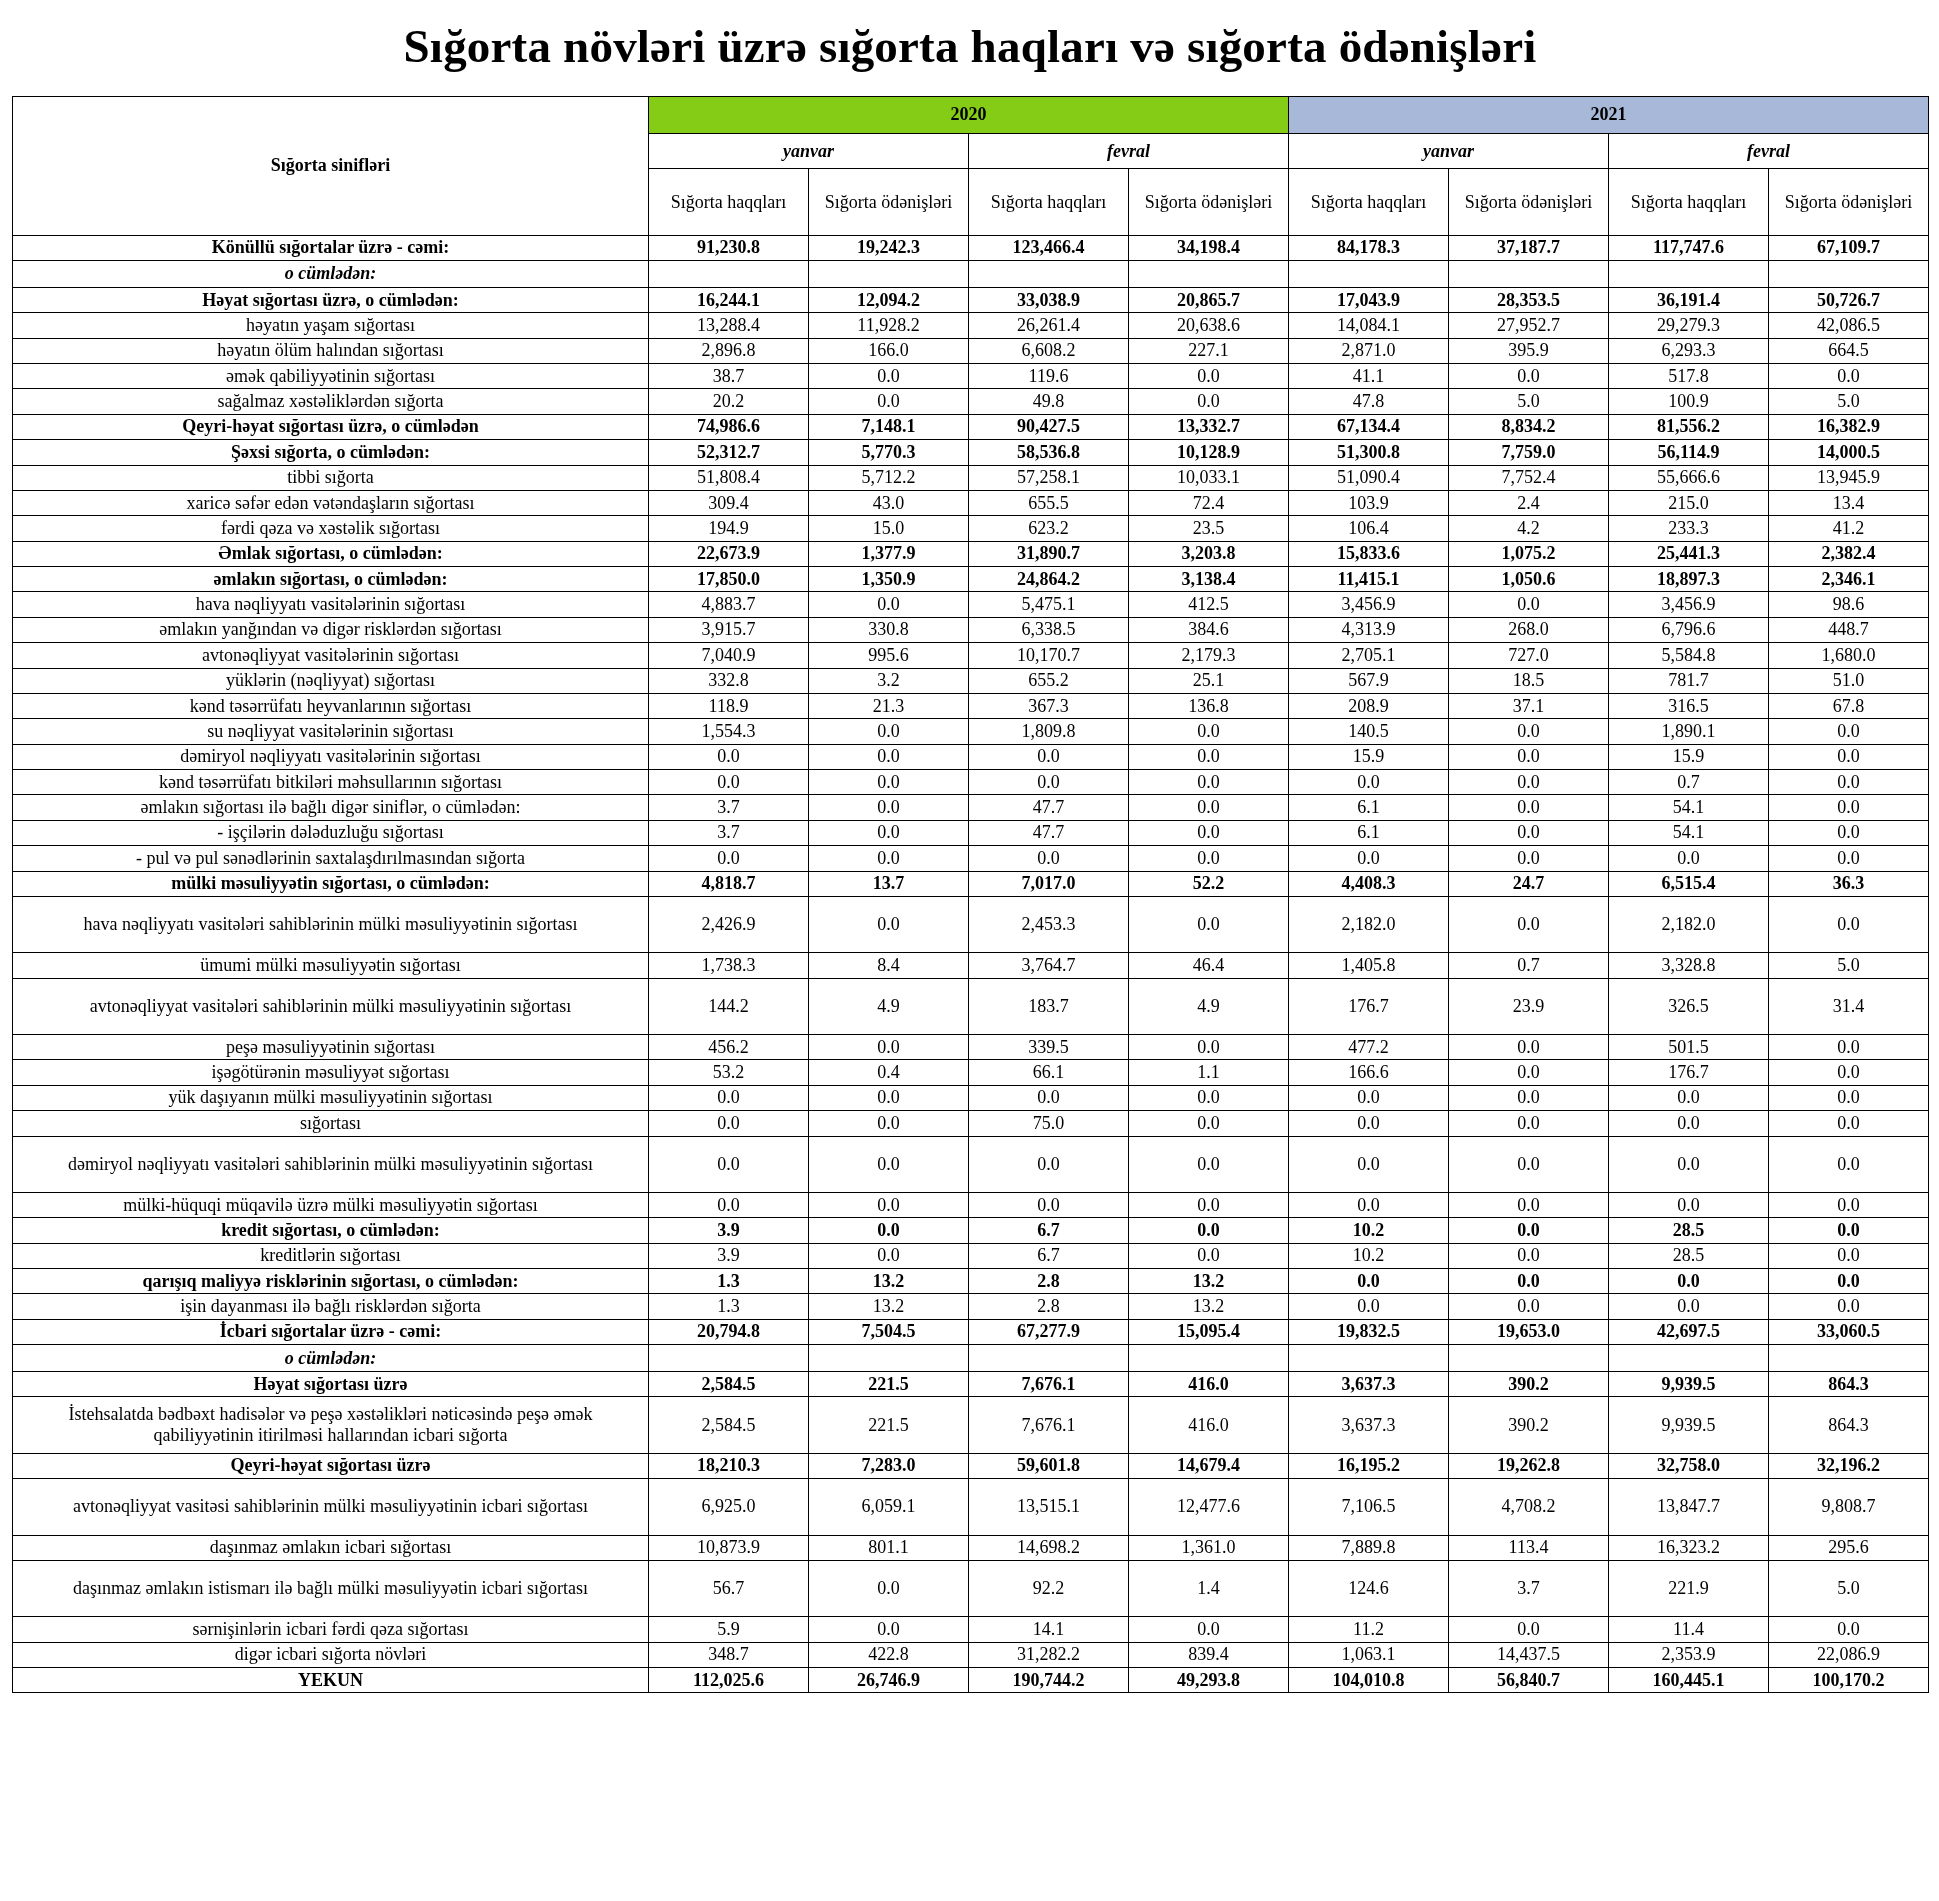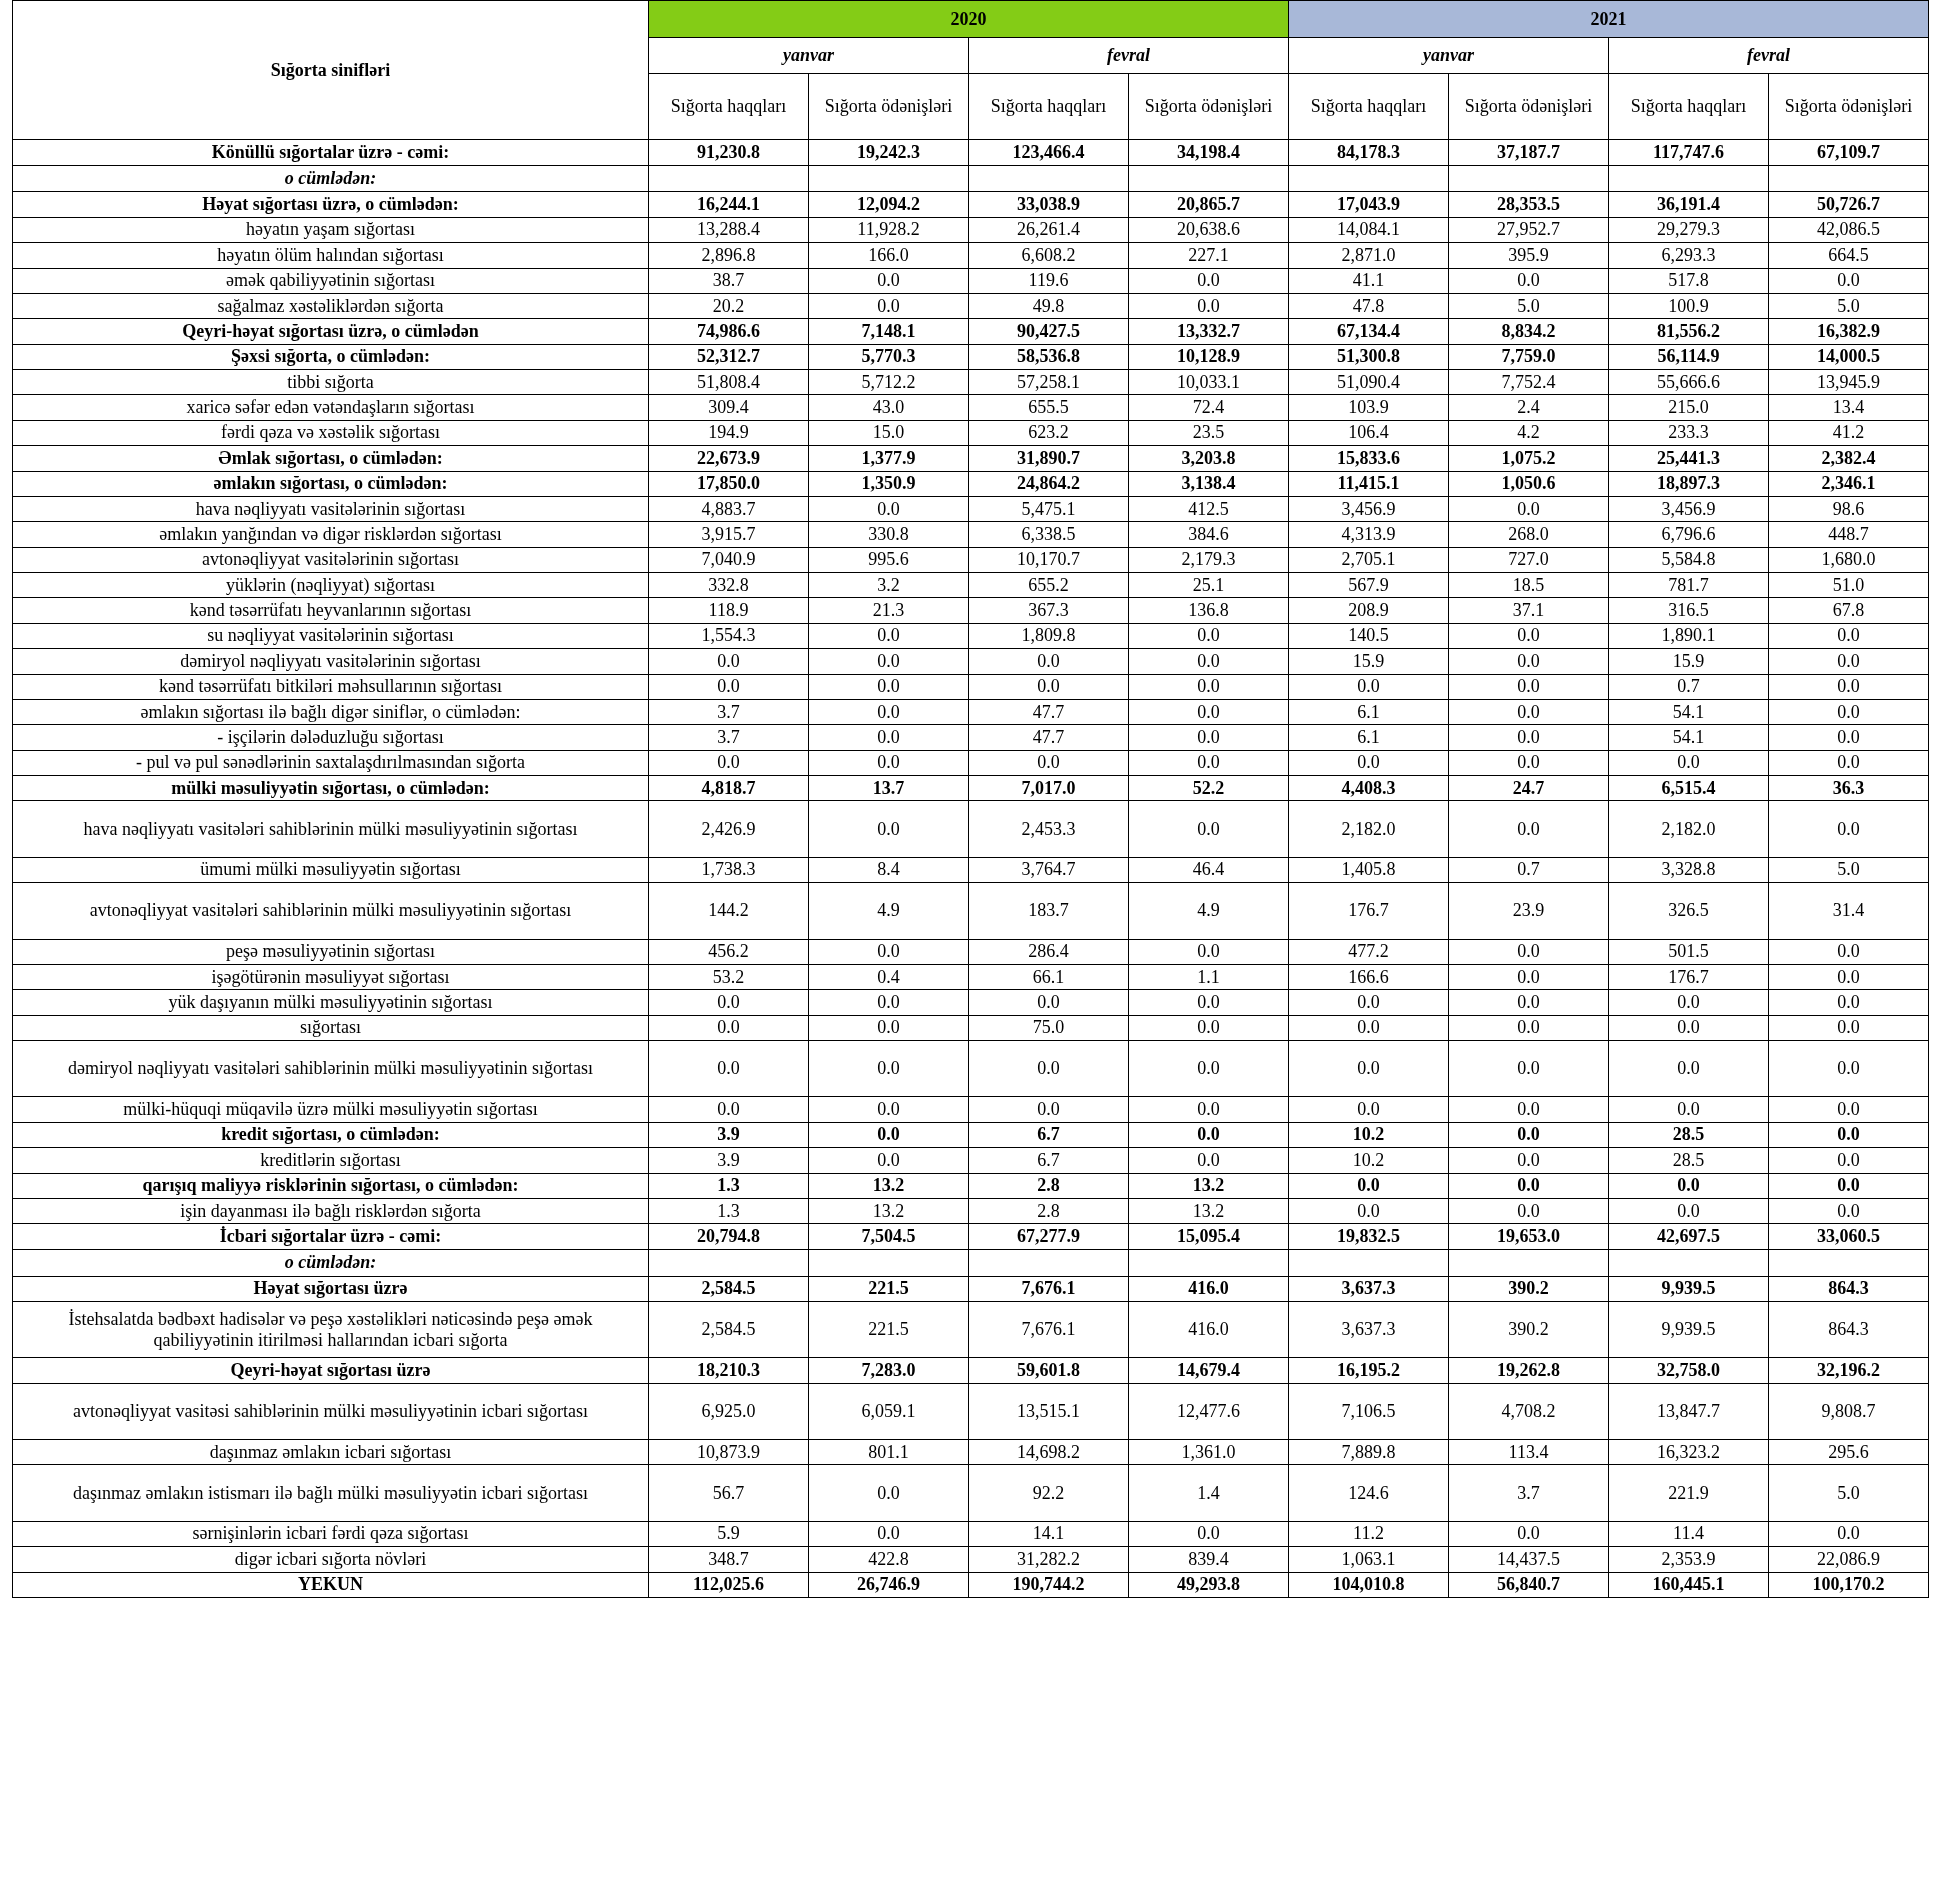--- a/index.html
+++ b/index.html
@@ -56,20 +56,21 @@
 
   tr.spacer td { height:22.5px; }
   tr.tall td { height:52px; }
   .wrap { white-space:normal; line-height:1.15; }
 </style>
 </head>
 <body>
 
 <div class="page">
 
+  <h1 class="title">Sığorta növləri üzrə sığorta haqları və sığorta ödənişləri</h1>
 
   <table class="main">
     <colgroup>
       <col class="c-label">
       <col class="c-num">
         <col class="c-num">
         <col class="c-num">
         <col class="c-num">
       <col class="c-num">
         <col class="c-num">
@@ -416,21 +417,21 @@
           <td class="num">4.9</td>
           <td class="num">176.7</td>
           <td class="num">23.9</td>
           <td class="num">326.5</td>
           <td class="num">31.4</td>
         </tr>
         <tr>
           <td class="lbl i1">peşə məsuliyyətinin sığortası</td>
           <td class="num">456.2</td>
           <td class="num">0.0</td>
-          <td class="num">286.4</td>
+          <td class="num">339.5</td>
           <td class="num">0.0</td>
           <td class="num">477.2</td>
           <td class="num">0.0</td>
           <td class="num">501.5</td>
           <td class="num">0.0</td>
         </tr>
         <tr>
           <td class="lbl i1">işəgötürənin məsuliyyət sığortası</td>
           <td class="num">53.2</td>
           <td class="num">0.4</td>

